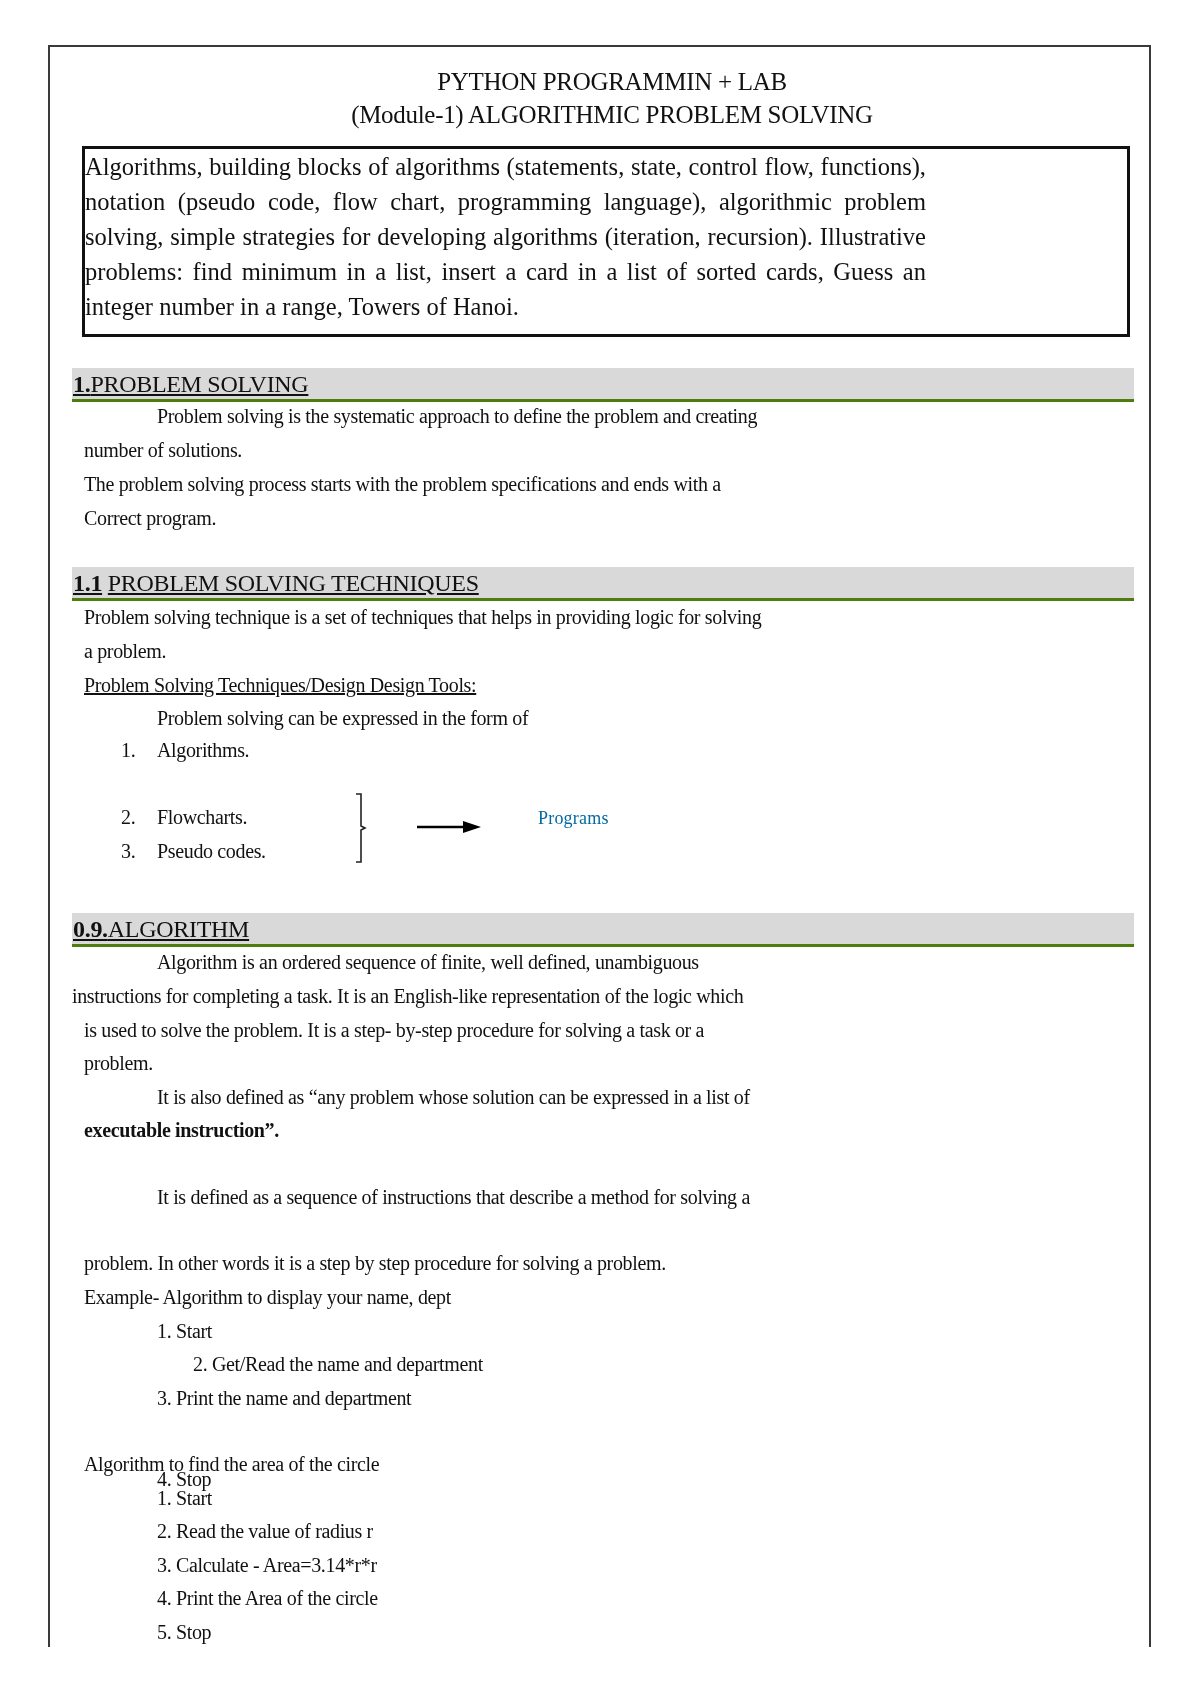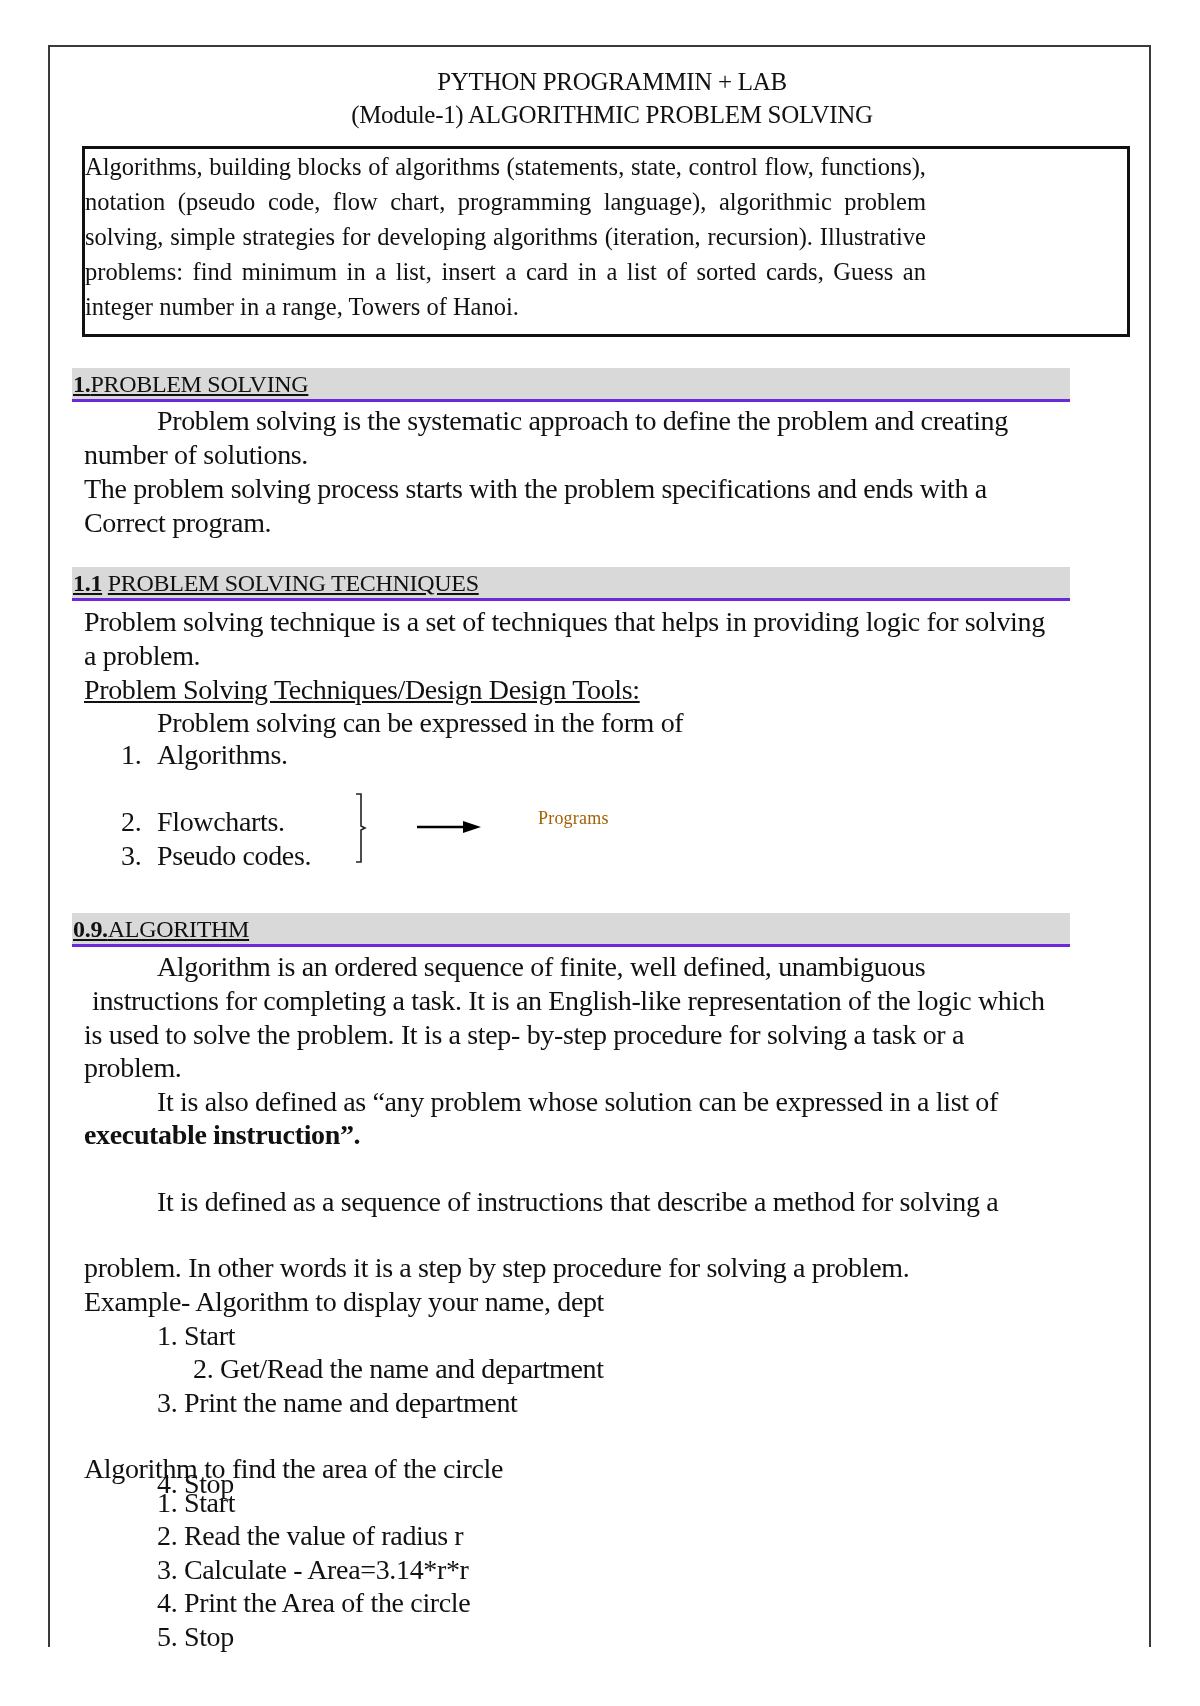--- a/index.html
+++ b/index.html
@@ -20,31 +20,31 @@
   .summary-box {
     position: absolute; left: 82px; top: 146px; width: 1048px; height: 191px;
     border: 3px solid #111; box-sizing: border-box;
   }
   .summary-line {
     position: absolute; left: 0; width: 841px; font-size: 24.5px; line-height: 28px;
     text-align: justify; text-align-last: justify; white-space: nowrap; overflow: hidden;
   }
   .summary-line.last { text-align-last: left; }
   .hbar {
-    position: absolute; left: 72px; width: 978px; height: 31px;
-    background: #d9d9d9; border-bottom: 3px solid #6d28d9; box-sizing: content-box; padding-left: 20px;
+    position: absolute; left: 72px; width: 1062px; height: 31px;
+    background: #d9d9d9; border-bottom: 3px solid #4d7c0f; box-sizing: content-box;
   }
   .hbar .htext {
     position: absolute; left: 1px; top: 3px; font-size: 24px; white-space: nowrap; letter-spacing: -0.3px;
   }
   .hnum { font-weight: bold; text-decoration: underline; }
   .htitle { text-decoration: underline; }
-  .line { font-size: 28px; letter-spacing: -0.35px; }
+  .line { font-size: 20px; letter-spacing: -0.35px; }
   .u { text-decoration: underline; }
-  .red { color: #a16207; font-size: 18px; letter-spacing: 0.2px; }
+  .red { color: #0369a1; font-size: 18px; letter-spacing: 0.2px; }
   .bracket {
     position: absolute; left: 355px; top: 793px; width: 12px; height: 70px;
   }
   .arrow { position: absolute; left: 417px; top: 820px; width: 64px; height: 14px; }
 </style>
 </head>
 <body>
 
 <div class="page-frame"></div>
 
@@ -94,21 +94,21 @@
   <polygon points="46,1 64,7 46,13" fill="#000"></polygon>
 </svg>
 <div class="abs red" style="left:526px; top:808px;">Programs</div>
 
 <div class="hbar" style="top:913px;">
   <span class="htext">
     <span class="hnum">0.9.</span><span class="htitle">ALGORITHM</span>
   </span>
 </div>
 <div class="abs line" style="left:145px; top:951px;">Algorithm is an ordered sequence of finite, well defined, unambiguous</div>
-<div class="abs line" style="left:80px; top:985px;">instructions for completing a task. It is an English-like representation of the logic which</div>
+<div class="abs line" style="left:60px; top:985px;">instructions for completing a task. It is an English-like representation of the logic which</div>
 <div class="abs line" style="left:72px; top:1019px;">is used to solve the problem. It is a step- by-step procedure for solving a task or a</div>
 <div class="abs line" style="left:72px; top:1052px;">problem.</div>
 <div class="abs line" style="left:145px; top:1086px;">It is also defined as “any problem whose solution can be expressed in a list of</div>
 <div class="abs line" style="left:72px; top:1119px;font-weight:bold;">executable instruction”.</div>
 <div class="abs line" style="left:145px; top:1186px;">It is defined as a sequence of instructions that describe a method for solving a</div>
 <div class="abs line" style="left:72px; top:1219px;margin-top:33px;">problem. In other words it is a step by step procedure for solving a problem.</div>
 
 <div class="abs line" style="left:72px; top:1286px;">Example- Algorithm to display your name, dept</div>
 <div class="abs line" style="left:145px; top:1320px;">1. Start</div>
 <div class="abs line" style="left:145px; top:1353px;margin-left:36px;">2. Get/Read the name and department</div>

